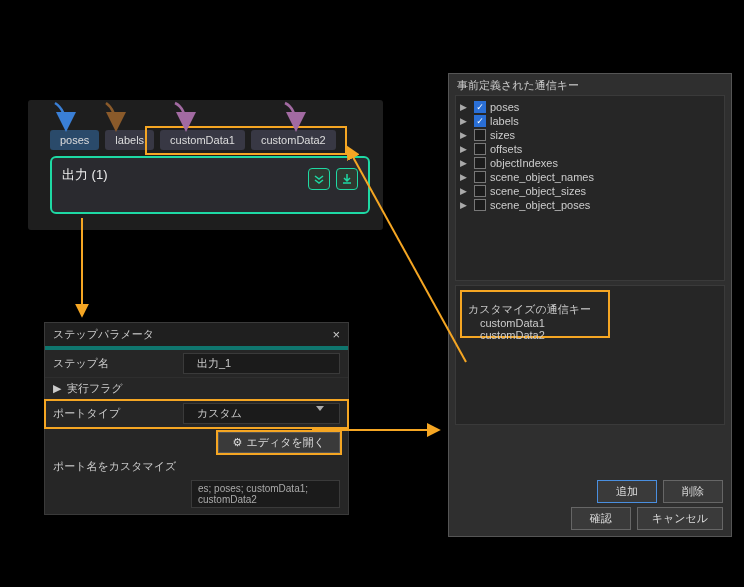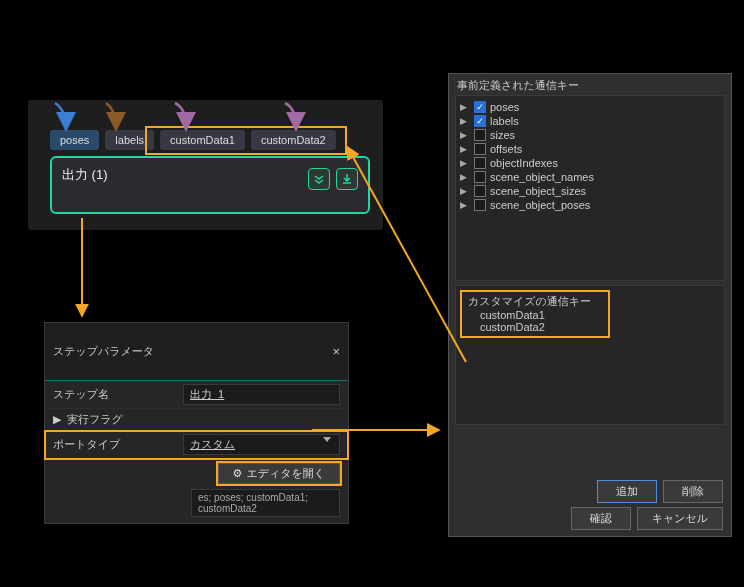--- a/index.html
+++ b/index.html
@@ -80,40 +80,39 @@
   
   .param-panel {
     position: absolute;
     left: 44px; top: 322px;
     width: 305px;
     background: #262626;
     border: 1px solid #3a3a3a;
   }
   .param-header {
     display:flex; justify-content:space-between; align-items:center;
-    padding: 21px 8px;
+    padding: 4px 8px;
     background: #1f1f1f;
-    border-bottom:1px solid #0f766e;
+    border-bottom:4px solid #0f766e;
   }
   .param-row {
     display:flex; align-items:center;
     padding: 3px 8px;
     border-bottom:1px solid #2e2e2e;
     min-height:22px;
   }
   .param-label { width: 130px; color:#ccc; }
   .param-value {
     flex:1;
     background:#1b1b1b;
     border:1px solid #3a3a3a;
-    padding:2px 6px;
+    padding:2px 13px;
     color:#ccc;
     font-size:11px;
     min-height:18px;
-    text-decoration:underline;
   }
   .param-expand {
     color:#ccc; margin-right:4px; width:10px; display:inline-block;
   }
   .param-row.highlight { outline:2px solid #f5a623; outline-offset:-1px; }
   .editor-btn-row {
     padding: 4px 8px 2px;
     display:flex; justify-content:flex-end;
   }
   .editor-btn {
@@ -186,21 +185,21 @@
     height: 140px;
     background:#262626;
     border:1px solid #3a3a3a;
     position:relative;
   }
   .dlg-custom-box {
     position:absolute;
     left:4px; top:4px;
     width:150px; height:48px;
     border:2px solid #f5a623;
-    padding:2px 6px;
+    padding:10px 6px;
   }
   .dlg-custom-label { color:#ccc; font-size:11px; }
   .dlg-custom-item { color:#ccc; font-size:11px; padding-left:12px;}
   .dlg-buttons {
     position:absolute;
     bottom:6px; right:8px;
     display:flex; flex-direction:column; gap:4px; align-items:flex-end;
   }
   .dlg-btn-row { display:flex; gap:6px;}
   .dlg-btn {
@@ -297,20 +296,23 @@
       <span>カスタム</span>
       <span class="dropdown-arrow"></span>
     </span>
   </div>
   <div class="editor-btn-row">
     <div class="editor-btn highlight">
       <span>⚙</span>
       <span>エディタを開く</span>
     </div>
   </div>
+  <div class="param-row" style="border-bottom:none;">
+    <span class="param-label" style="width:138px">ポート名をカスタマイズ</span>
+  </div>
   <div class="readonly-row">
     <span class="readonly-val">es; poses; customData1; customData2</span>
   </div>
 </div>
 
 <div class="dialog">
   <div class="dlg-section-label">事前定義された通信キー</div>
   <div class="dlg-tree" id="tree-container">
       <div class="tree-item">
         <span class="tree-arrow">▶</span>

